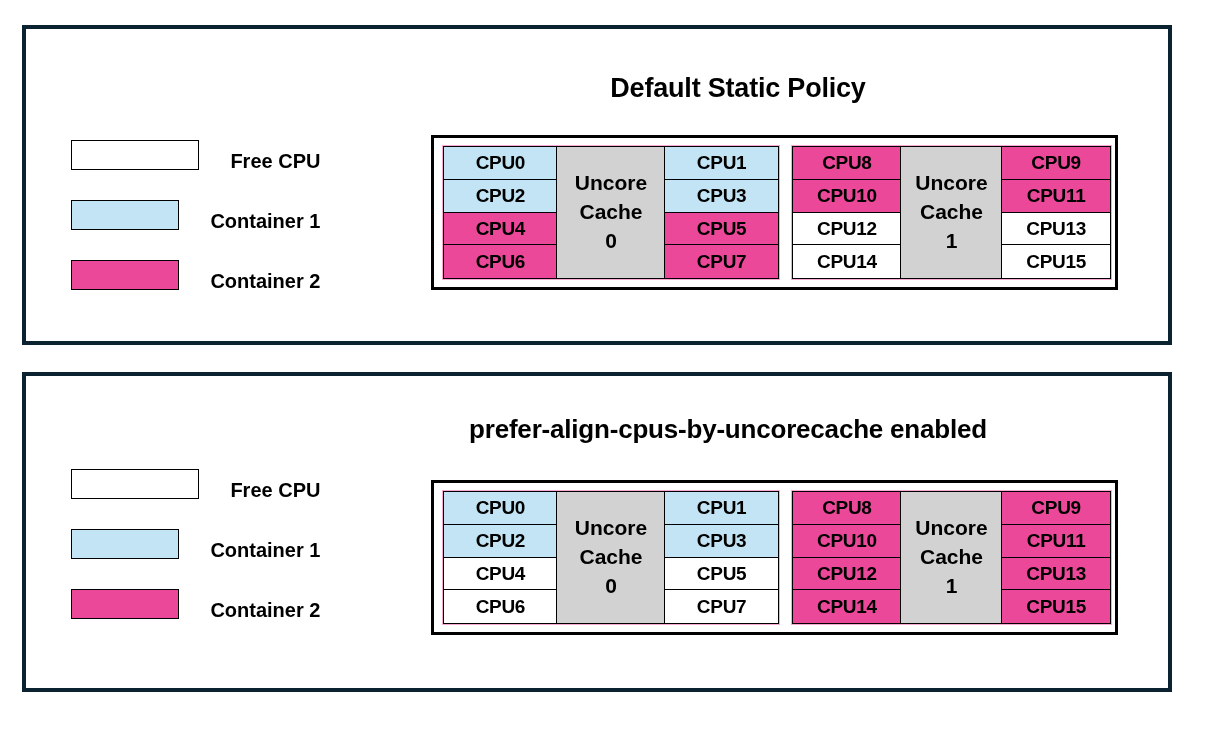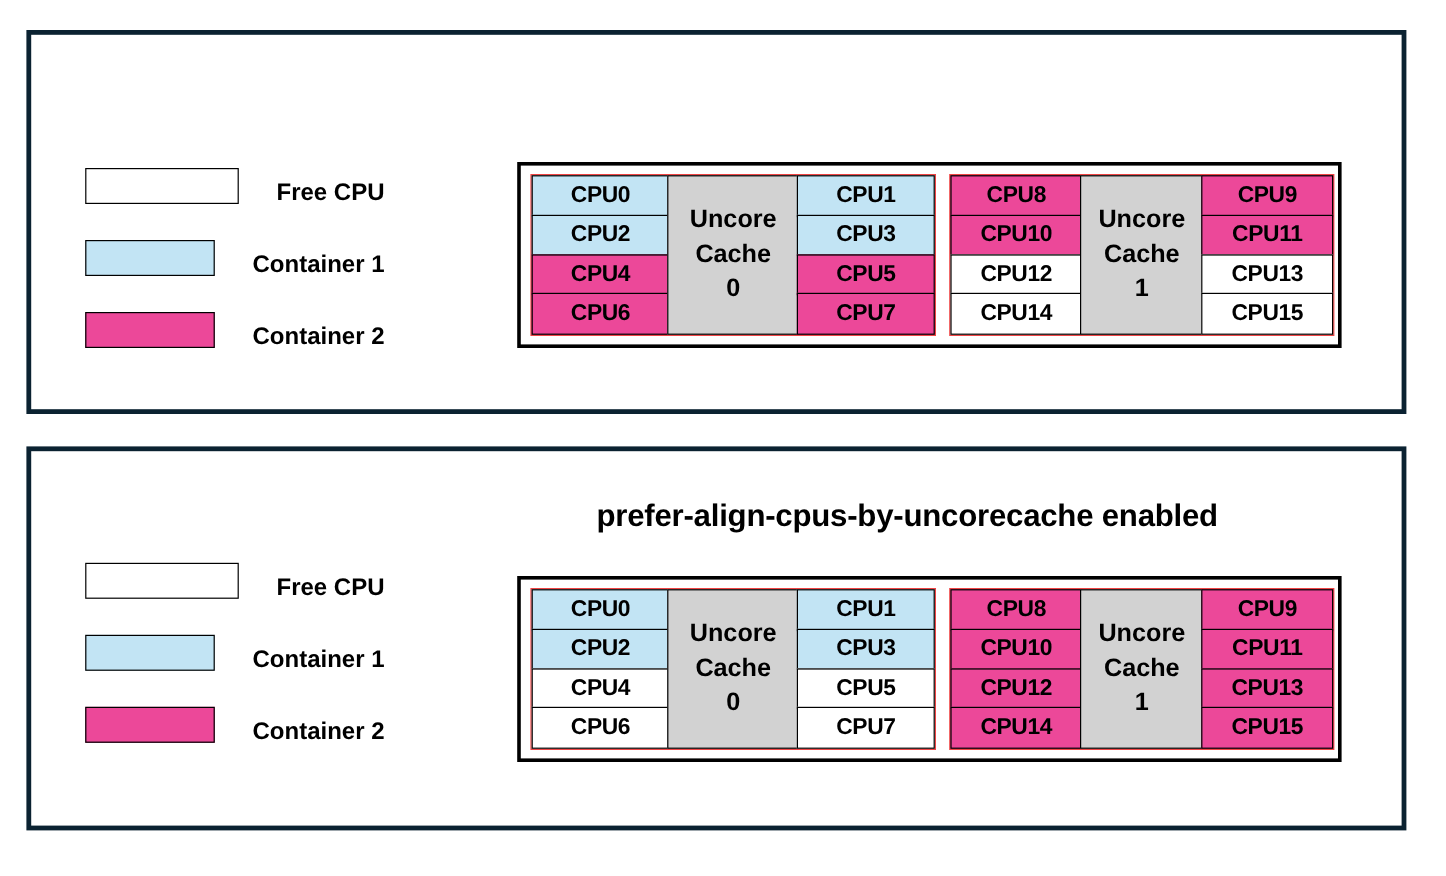--- a/index.html
+++ b/index.html
@@ -36,21 +36,20 @@
     top: 44px;
     font-size: 27px;
     padding-left: 282px;
     width: calc(100% - 282px);
   }
   #panel-1 .panel-title {
     top: 38px;
     font-size: 26px;
     padding-left: 262px;
     width: calc(100% - 262px);
-    margin-left: 28px;
   }
 
   
   .legend {
     position: absolute;
     left: 46px;
     top: 96px;
   }
   #panel-1 .legend { top: 78px; }
 
@@ -84,21 +83,21 @@
     display: flex;
     align-items: center;
     padding: 7px 8px;
   }
   #panel-0 .diagram { left: 405px; top: 106px; width: 687px; height: 155px; }
   #panel-1 .diagram { left: 405px; top: 104px; width: 687px; height: 155px; }
 
   .numa-group {
     display: flex;
     height: 100%;
-    border: 2px solid #ef4444;
+    border: 2px solid #f9a8d4;
     box-sizing: border-box;
     background: #ffffff;
   }
   .numa-group.left  { flex: 0 0 338px; margin-right: 11px; }
   .numa-group.right { flex: 0 0 321px; }
 
   .cpu-col {
     display: flex;
     flex-direction: column;
     flex: 1 1 auto;
@@ -136,20 +135,21 @@
     color: #000000;
     line-height: 1.38;
   }
   .numa-group.right .uncore-cell { flex: 0 0 103px; }
   .uncore-cell .uline { display: block; }
 </style>
 </head>
 <body>
 
 <div class="panel" id="panel-0">
+  <div class="panel-title">Default Static Policy</div>
 
   <div class="legend">
     <div class="legend-row">
       <div class="legend-swatch cpu-cell free"></div>
       <div class="legend-label">Free CPU</div>
     </div>
     <div class="legend-row">
       <div class="legend-swatch cpu-cell container1"></div>
       <div class="legend-label">Container 1</div>
     </div>

